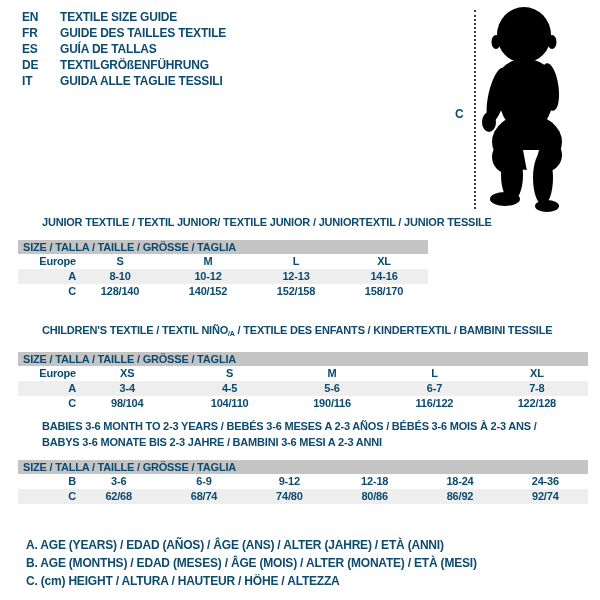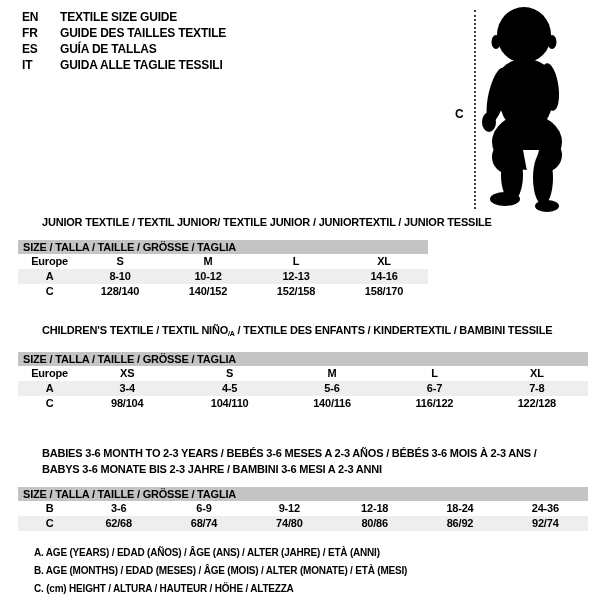--- a/index.html
+++ b/index.html
@@ -5,21 +5,21 @@
   * { box-sizing: border-box; margin: 0; padding: 0; }
   html, body { background: #ffffff; }
   .canvas {
     position: relative;
     width: 600px;
     height: 600px;
     background: #ffffff;
     overflow: hidden;
     font-family: "Liberation Sans", "DejaVu Sans", sans-serif;
     font-weight: 700;
-    color: #000000;
+    color: #0c4a6e;
     letter-spacing: -0.2px;
   }
 
   
   .languages { position: absolute; left: 22px; top: 9px; font-size: 12px; }
   .lang-row { display: flex; height: 16px; line-height: 16px; white-space: nowrap; }
   .lang-code { width: 38px; }
 
   
   .height-line {
@@ -27,54 +27,58 @@
     height: 199px; width: 0;
     border-left: 2px dotted #3c3c3c;
   }
   .c-label { position: absolute; left: 455px; top: 107px; font-size: 12px; }
   .toddler-svg { position: absolute; left: 480px; top: 5px; }
 
   
   .section { position: absolute; left: 18px; }
   #sec0 { top: 214px; width: 410px; }
   #sec1 { top: 322px; width: 570px; }
-  #sec2 { top: 445px; width: 570px; }
+  #sec2 { top: 418px; width: 570px; }
   .table-title { padding-left: 4px; font-size: 11px; margin-bottom: 10px; }
   .title-line { line-height: 16px; white-space: nowrap; margin-left: 20px; }
   .sub { font-size: 7px; vertical-align: -2px; }
   .size-bar {
     height: 14px; line-height: 14px;
     background: #c4c4c4; padding-left: 5px; font-size: 11px;
   }
   .trow { display: flex; height: 15px; line-height: 15px; font-size: 11px; }
   .trow.shaded { background: #eeeeee; }
   .cell { flex: 1; text-align: center; }
-  .cell.col0 { flex: 0 0 58px; text-align: center; padding-left: 5px; }
+  .cell.col0 { flex: 0 0 58px; text-align: right; padding-left: 5px; }
 
   
-  .legend { position: absolute; left: 34px; top: 536px; font-size: 10px; margin-top: 8px; }
+  .legend { position: absolute; left: 26px; top: 536px; font-size: 12px; }
   .legend-line { height: 18px; line-height: 18px; white-space: nowrap; }
 </style>
 </head>
 <body>
 
 <div class="canvas">
 
   <div class="languages">
       <div class="lang-row">
         <span class="lang-code">EN</span>
         <span class="lang-label">TEXTILE SIZE GUIDE</span>
       </div>
       <div class="lang-row">
         <span class="lang-code">FR</span>
         <span class="lang-label">GUIDE DES TAILLES TEXTILE</span>
       </div>
       <div class="lang-row">
         <span class="lang-code">ES</span>
         <span class="lang-label">GUÍA DE TALLAS</span>
+      </div>
+      <div class="lang-row">
+        <span class="lang-code">DE</span>
+        <span class="lang-label">TEXTILGRÖßENFÜHRUNG</span>
       </div>
       <div class="lang-row">
         <span class="lang-code">IT</span>
         <span class="lang-label">GUIDA ALLE TAGLIE TESSILI</span>
       </div>
     </div>
 
   <span class="c-label">C</span>
   <div class="height-line"></div>
   <svg class="toddler-svg" width="112" height="208" viewBox="0 0 112 208" aria-hidden="true">
@@ -144,21 +148,21 @@
         <div class="cell">3-4</div>
         <div class="cell">4-5</div>
         <div class="cell">5-6</div>
         <div class="cell">6-7</div>
         <div class="cell">7-8</div>
       </div>
       <div class="trow">
         <div class="cell col0">C</div>
         <div class="cell">98/104</div>
         <div class="cell">104/110</div>
-        <div class="cell">140/116</div>
+        <div class="cell">190/116</div>
         <div class="cell">116/122</div>
         <div class="cell">122/128</div>
       </div>
     </div>
   <div class="section" id="sec2">
       <div class="table-title">
         <div class="title-line"><span>BABIES 3-6 MONTH TO 2-3 YEARS / BEBÉS 3-6 MESES A 2-3 AÑOS / BÉBÉS 3-6 MOIS À 2-3 ANS /</span></div>
         <div class="title-line"><span>BABYS 3-6 MONATE BIS 2-3 JAHRE / BAMBINI 3-6 MESI A 2-3 ANNI</span></div>
       </div>
       <div class="size-bar">SIZE / TALLA / TAILLE / GRÖSSE / TAGLIA</div>

